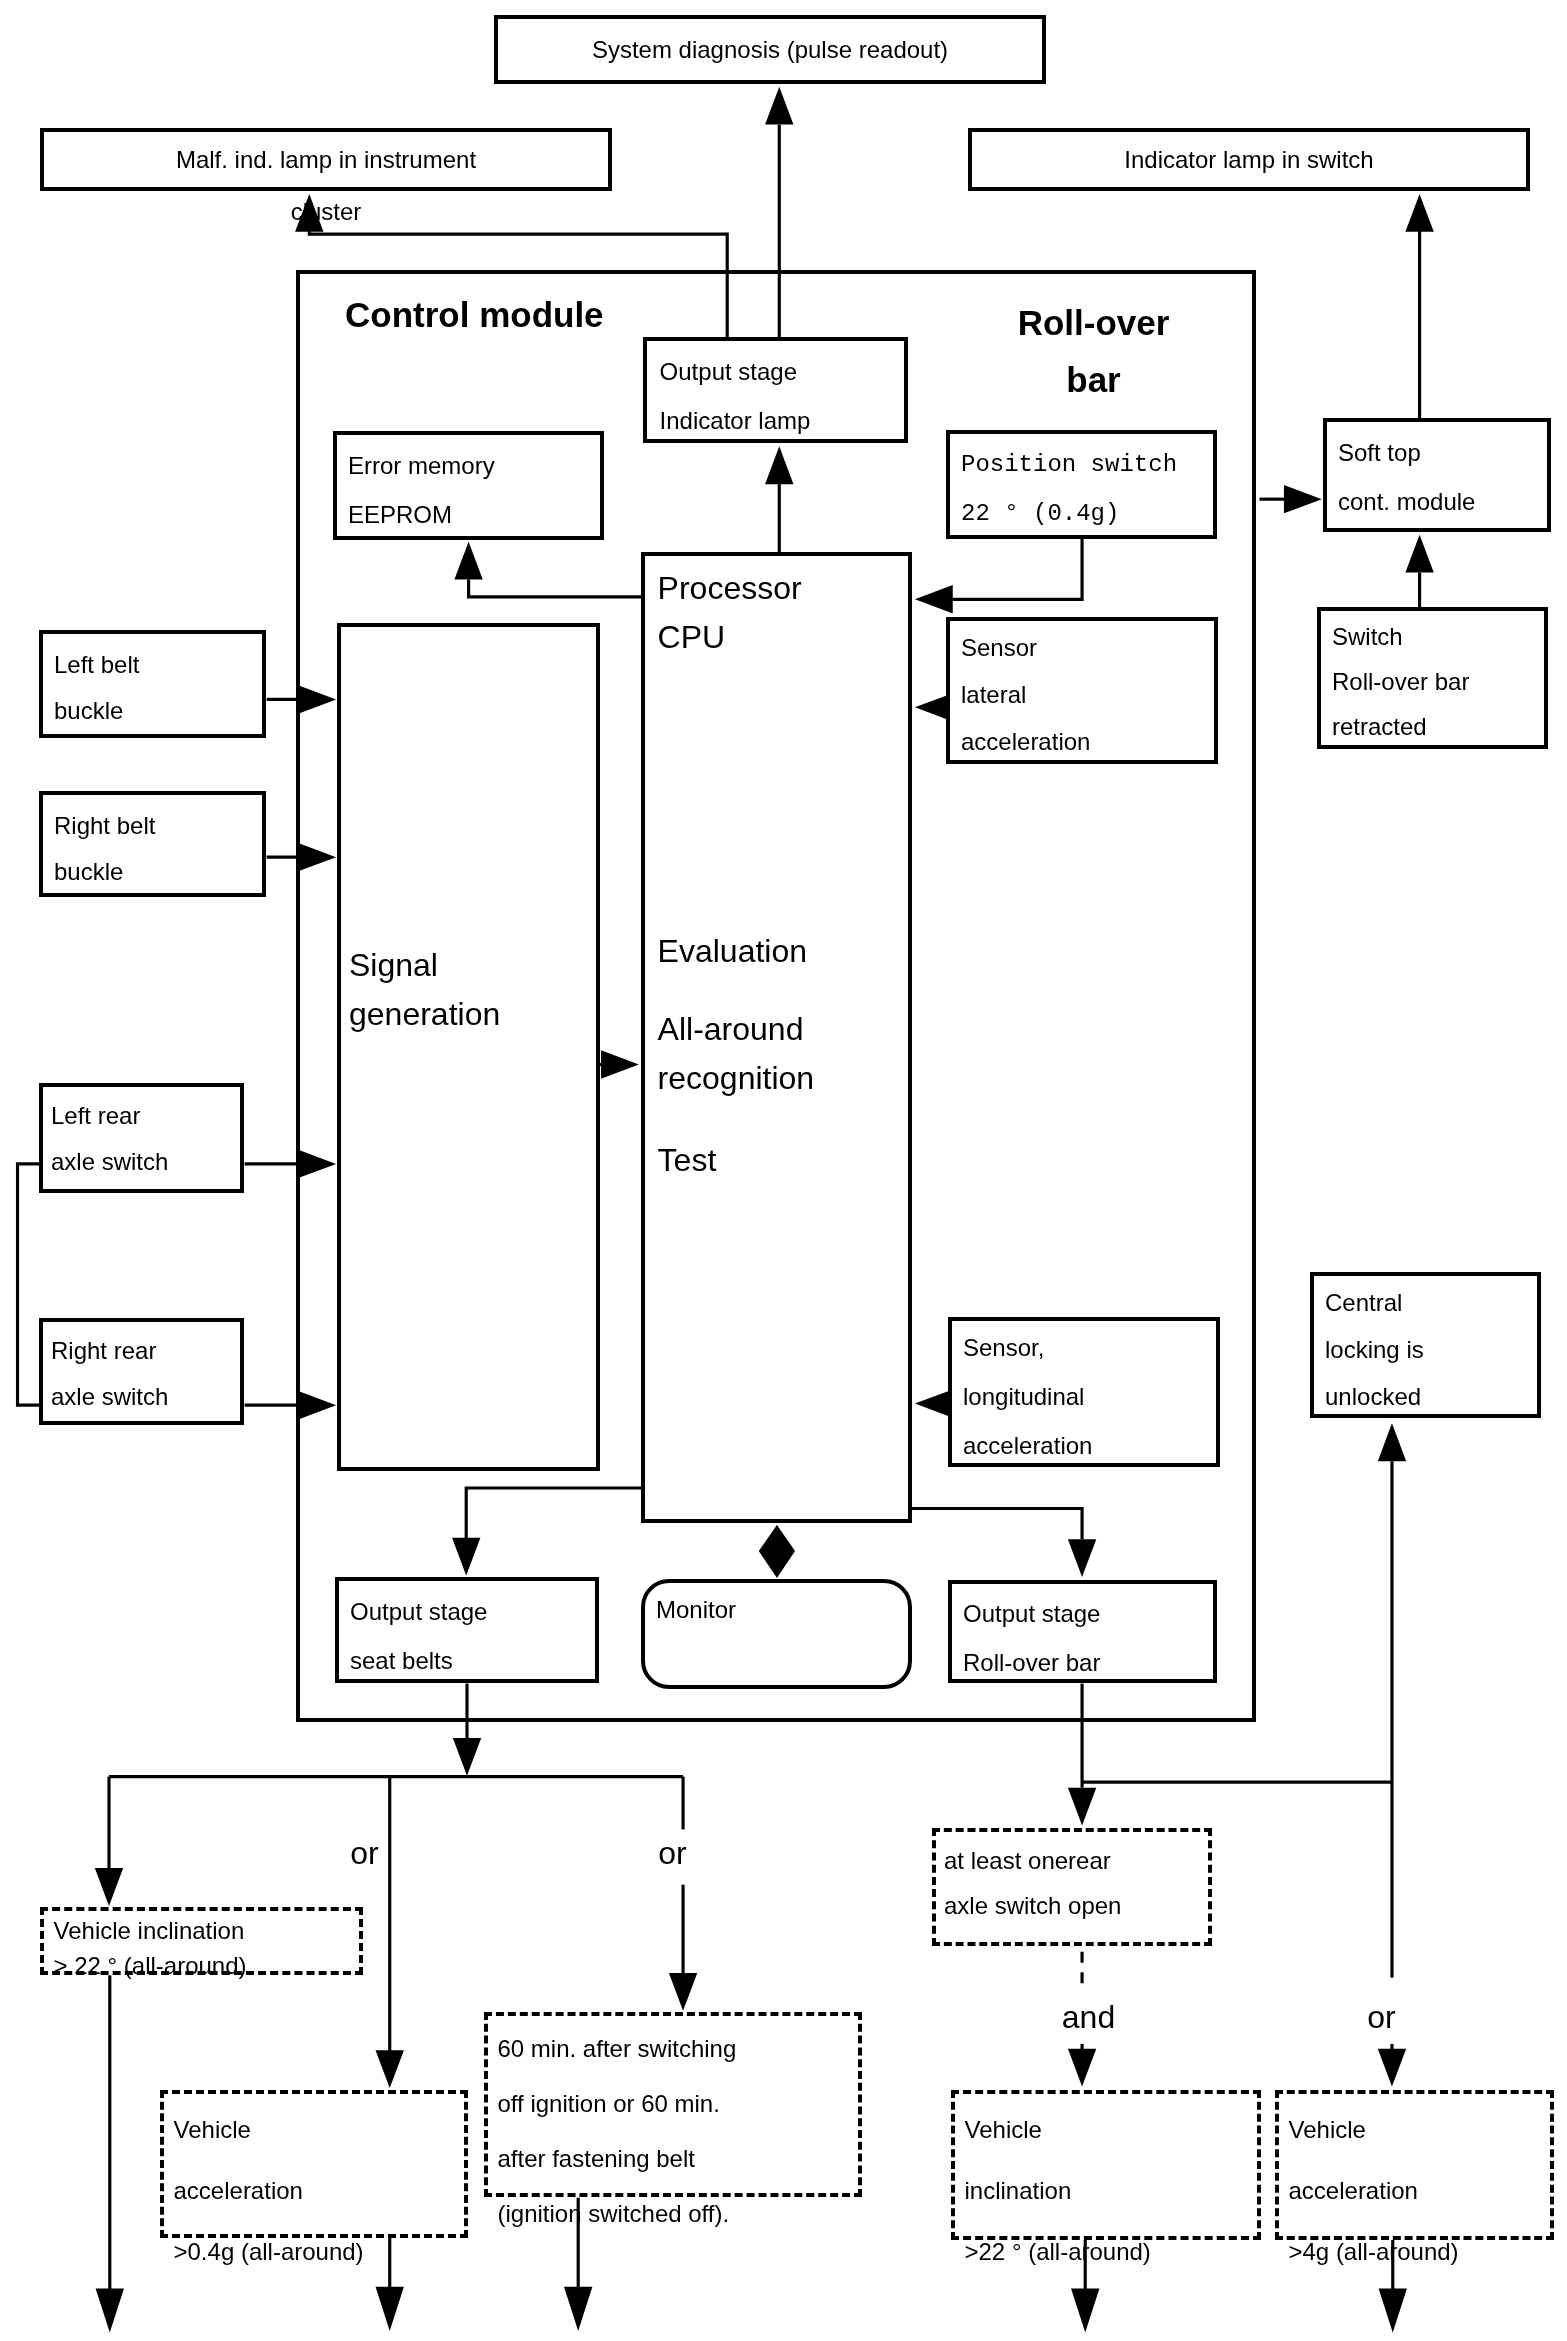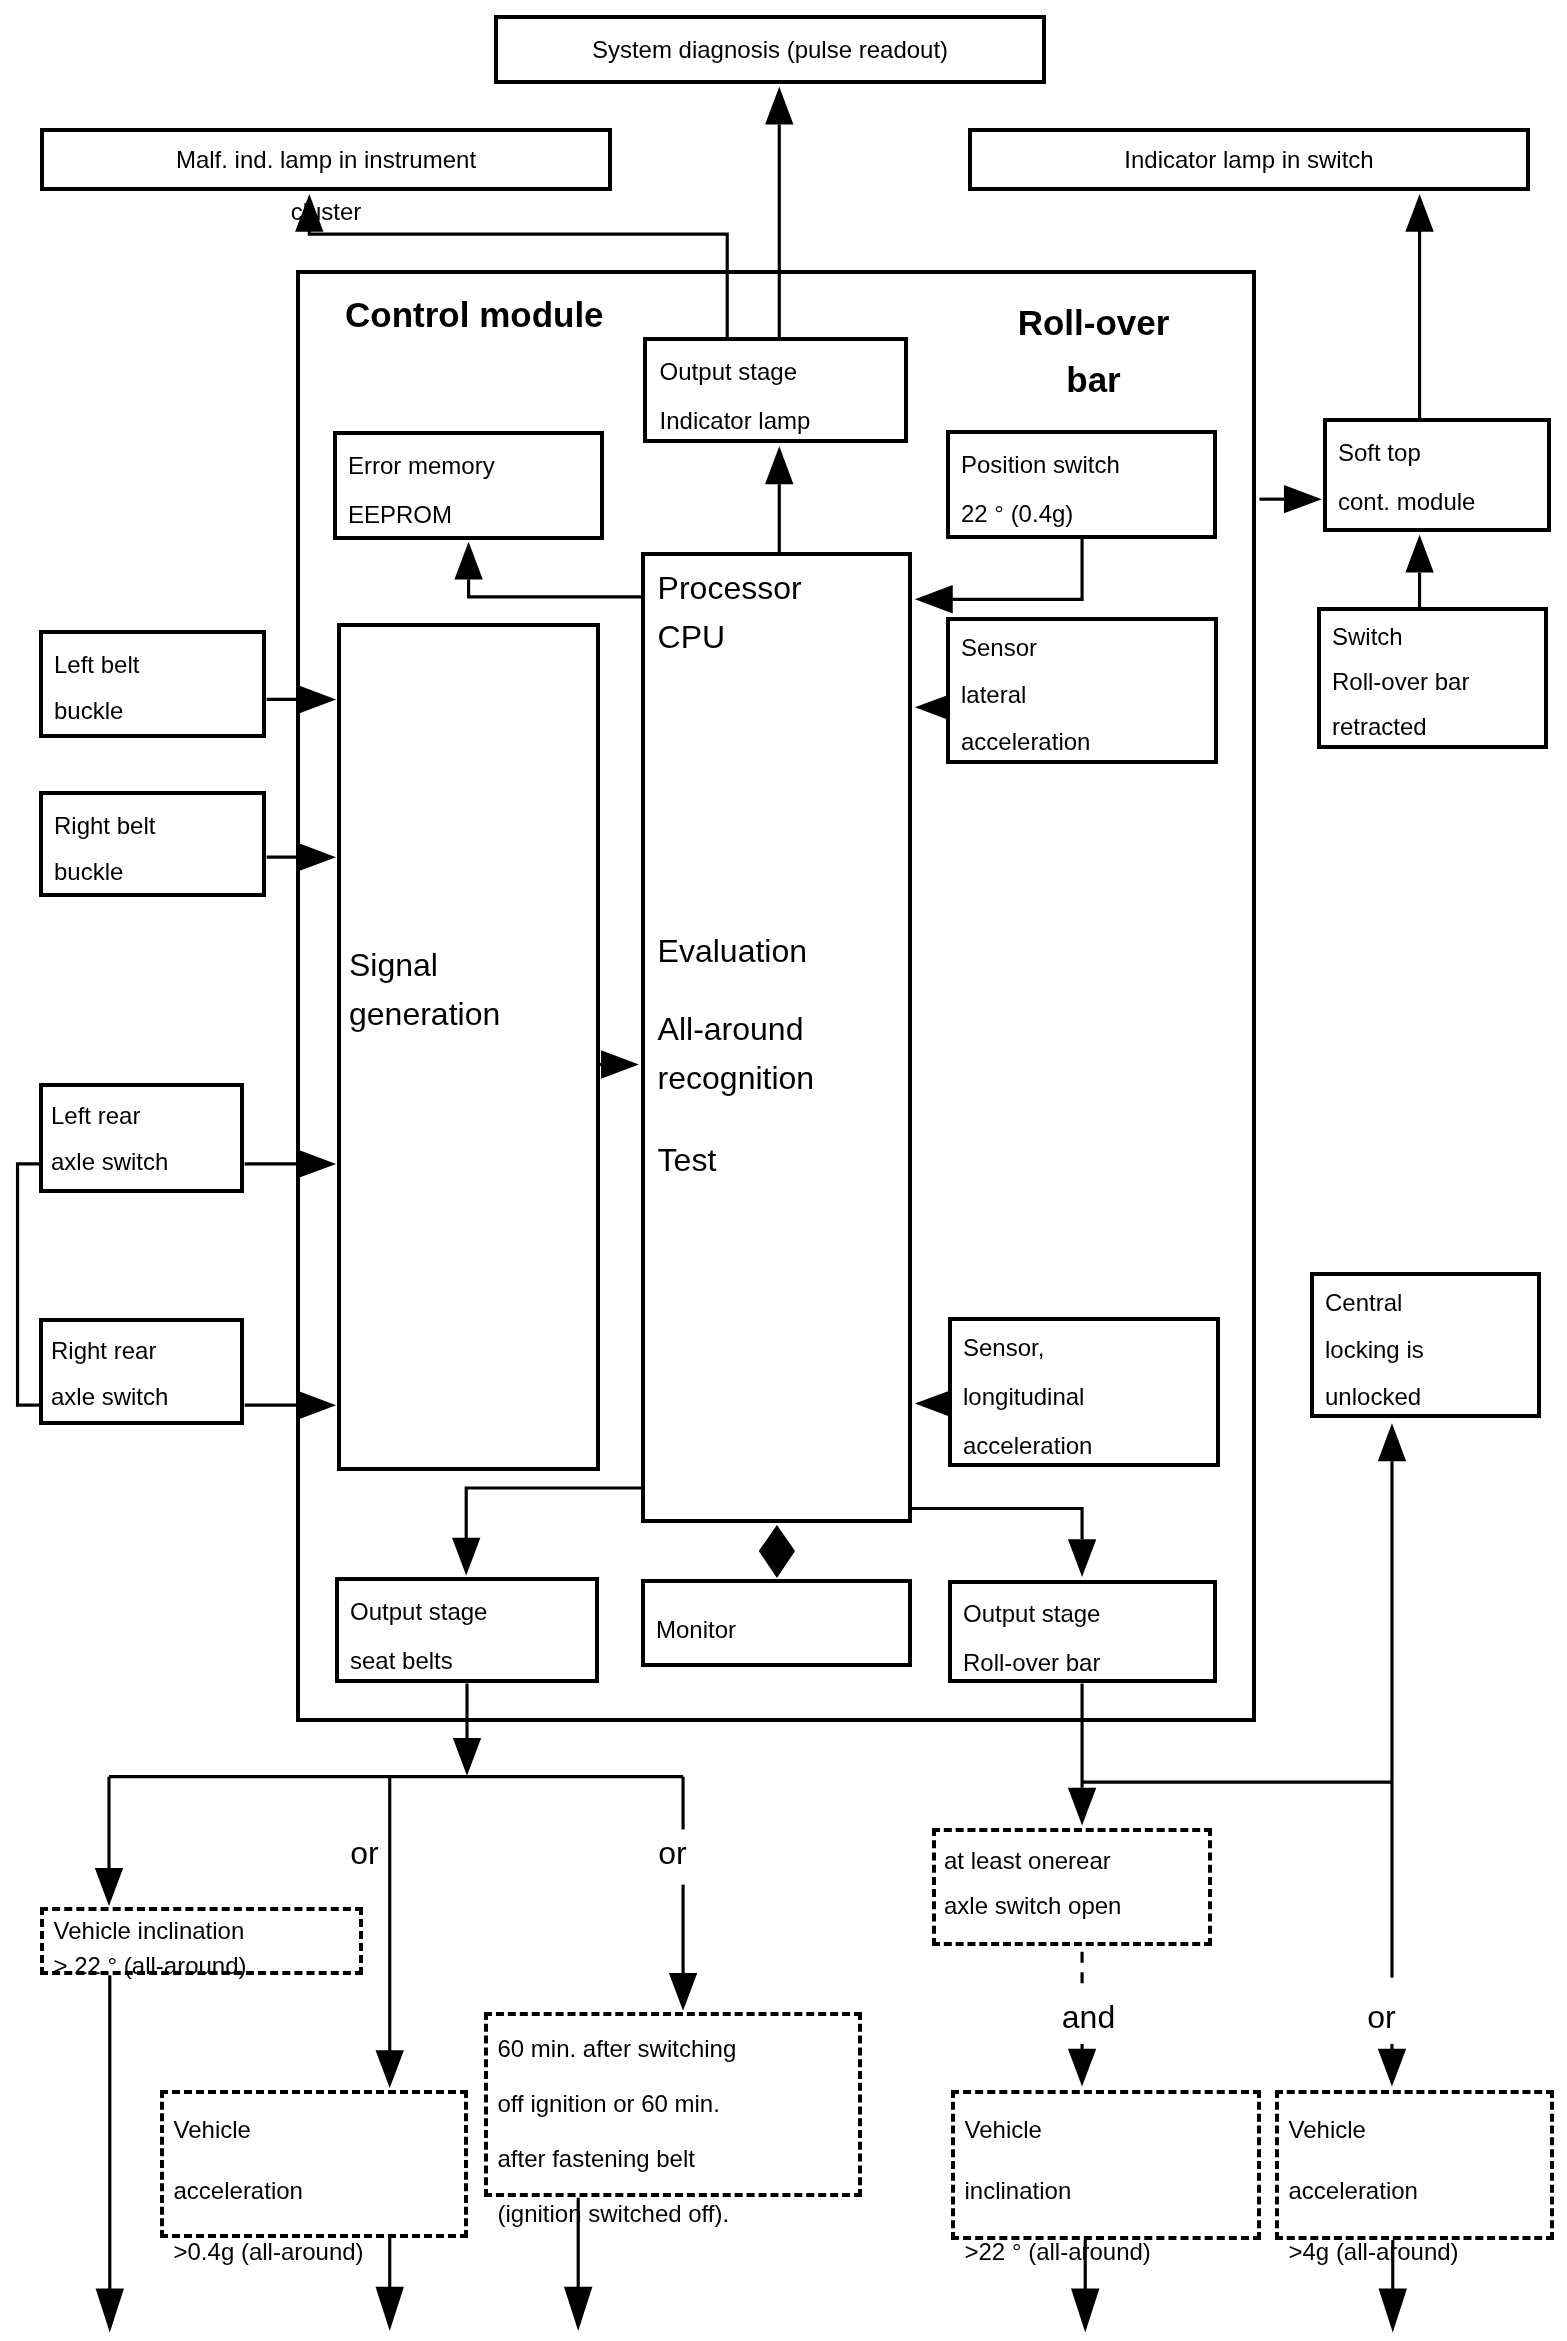--- a/index.html
+++ b/index.html
@@ -130,21 +130,21 @@
 bar</div>
 
   <div class="node" style="left:643px;top:337px;width:265px;height:106px;padding:6.3px 0 0 12.6px;">
     <span class="t">Output stage
 Indicator lamp</span>
   </div>
   <div class="node" style="left:333px;top:431px;width:271px;height:109px;padding:6.3px 0 0 11px;">
     <span class="t">Error memory
 EEPROM</span>
   </div>
-  <div class="node" style="left:946px;top:430px;width:271px;height:109px;padding:6.3px 0 0 11px;">
+  <div class="node" style="left:946px;top:430px;width:271px;height:109px;padding:6.3px 0 0 11px;font-family:Liberation Mono, monospace;">
     <span class="t">Position switch
 22 ° (0.4g)</span>
   </div>
   <div class="node thick" style="left:1323px;top:418px;width:228px;height:114px;padding:6.3px 0 0 11px;">
     <span class="t">Soft top
 cont. module</span>
   </div>
   <div class="node" style="left:1317px;top:607px;width:231px;height:142px;padding:3.2px 0 0 11px;">
     <span class="t" style="line-height:45px;">Switch
 Roll-over bar
@@ -195,21 +195,21 @@
   <div class="node" style="left:1310px;top:1272px;width:231px;height:146px;padding:3.2px 0 0 11px;">
     <span class="t" style="line-height:47px;">Central
 locking is
 unlocked</span>
   </div>
 
   <div class="node" style="left:335px;top:1577px;width:264px;height:106px;padding:6.3px 0 0 11px;">
     <span class="t">Output stage
 seat belts</span>
   </div>
-  <div class="node" style="left:641px;top:1579px;width:271px;height:88px;padding:22px 0 0 11px;">
+  <div class="node" style="left:641px;top:1579px;width:271px;height:110px;padding:2px 0 0 11px;border-radius:28px;">
     <span class="t">Monitor</span>
   </div>
   <div class="node" style="left:948px;top:1580px;width:269px;height:103px;padding:4.7px 0 0 11px;">
     <span class="t">Output stage
 Roll-over bar</span>
   </div>
 
   <div class="node dashed" style="left:40px;top:1907px;width:323px;height:68px;padding:1.6px 0 0 9.5px;overflow:visible;">
     <span class="t" style="line-height:35px;">Vehicle inclination
 &gt; 22 ° (all-around)</span>

